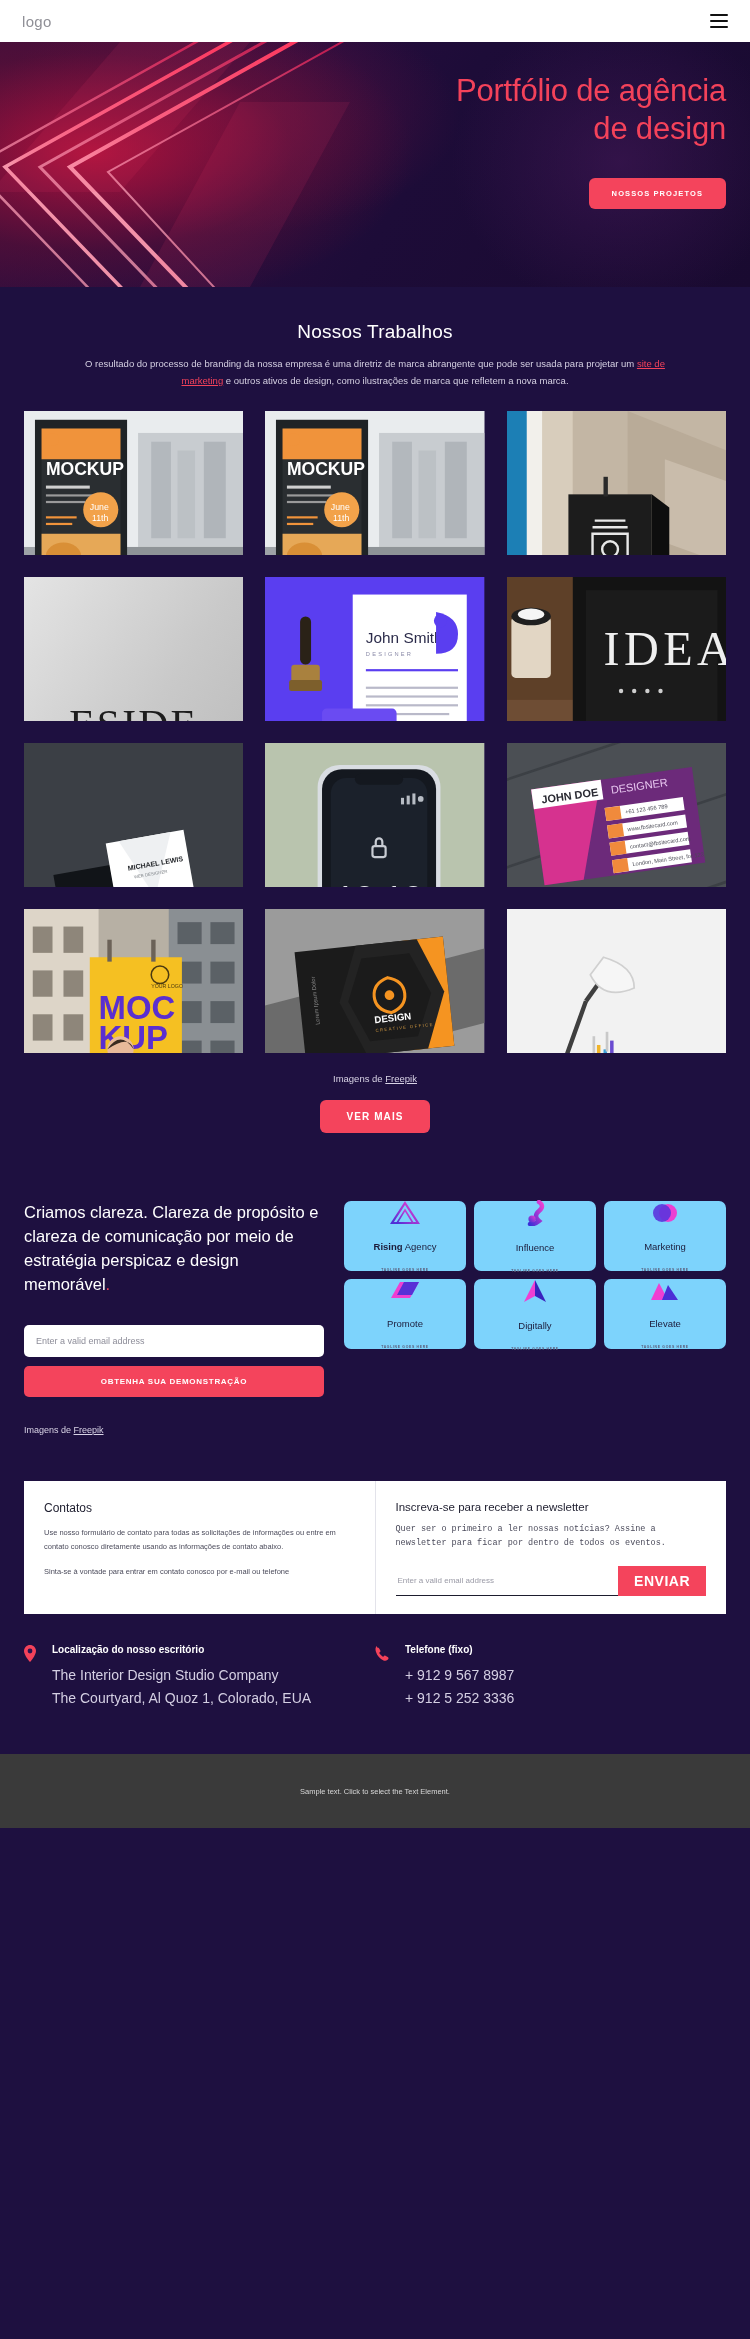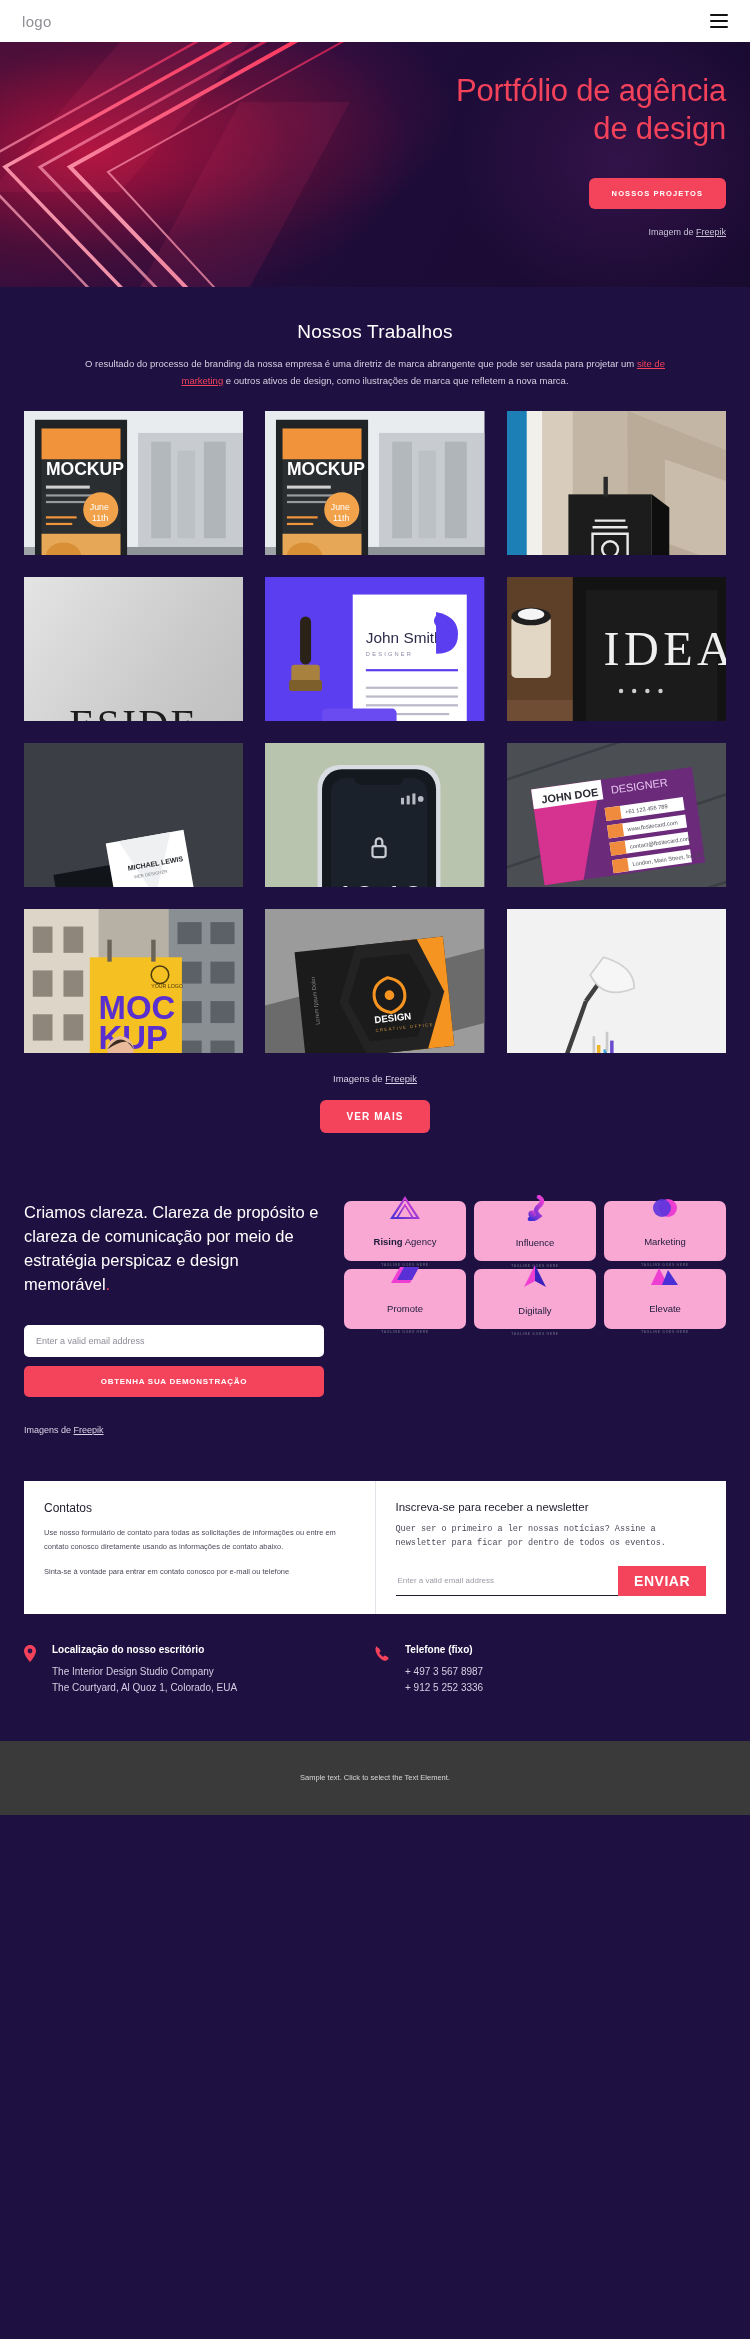--- a/index.html
+++ b/index.html
@@ -109,21 +109,21 @@
     border-radius:5px;padding:11px 10px;font-size:8px;font-weight:700;
     letter-spacing:.7px;cursor:pointer;
   }
   .imgs-credit{color:#d8d3e5;font-size:9px;margin-top:28px;}
   .imgs-credit u{text-decoration:underline;}
 
   .logo-grid{
     flex:1;display:grid;grid-template-columns:repeat(3,1fr);gap:8px;
   }
   .logo-card{
-    background:#f9a8d4;border-radius:7px;height:60px;display:flex;
+    background:#7dd3fc;border-radius:7px;height:70px;display:flex;
     flex-direction:column;align-items:center;justify-content:center;gap:16px;
   }
   .logo-mark{height:26px;display:flex;align-items:center;justify-content:center;}
   .logo-name{font-size:9.5px;color:#1c1b3a;}
   .logo-name b{font-weight:700;}
   .logo-tag{font-size:3.4px;color:#5a5a77;letter-spacing:.7px;font-weight:700;}
 
   
   .contact-wrap{padding:46px 24px 0;}
   .contact-card{
@@ -146,21 +146,21 @@
   .news-btn{
     background:#f4445c;color:#fff;border:none;padding:7px 16px;font-size:14px;
     font-weight:700;letter-spacing:.5px;cursor:pointer;
   }
 
   
   .finfo{display:flex;padding:30px 24px 0;}
   .fcol{flex:1;display:flex;gap:16px;}
   .fcol .ico{flex:0 0 auto;margin-top:1px;}
   .fcol h5{color:#fff;font-size:10px;font-weight:700;}
-  .fcol .ln{color:#d4cfe3;font-size:10px;line-height:1.65;margin-top:9px;}
+  .fcol .ln{color:#d4cfe3;font-size:14px;line-height:1.65;margin-top:9px;}
 
   .footbar{
     margin-top:44px;background:#3a3a3a;height:74px;display:flex;
     align-items:center;justify-content:center;
   }
   .footbar span{color:#d7d7d7;font-size:7.5px;}
 </style>
 </head>
 <body>
 
@@ -203,23 +203,20 @@
           <polygon points="240,60 350,60 250,245 140,245"></polygon>
         </g>
       </svg>
     </div>
     <div class="hero-inner">
       <div class="hero-title">
         <div>Portfólio de agência</div>
         <div>de design</div>
       </div>
       <button class="hero-btn">NOSSOS PROJETOS</button>
-      <div class="hero-credit">
-        <span>Imagem de </span><u>Freepik</u>
-      </div>
     </div>
   </div>
 
   <div class="works">
     <h2>Nossos Trabalhos</h2>
     <p>
       <span>O resultado do processo de branding da nossa empresa é uma diretriz de marca abrangente que pode ser usada para projetar um </span><a href="#">site de marketing</a><span> e outros ativos de design, como ilustrações de marca que refletem a nova marca.</span>
     </p>
 
     <div class="gallery">
@@ -798,21 +795,21 @@
       </div>
     </div>
     <div class="fcol">
       <div class="ico">
         <svg width="14" height="16" viewBox="0 0 14 16">
             <path d="M2 1 C0.6 2 0 4 1 7 C2.2 10.6 5 14 8.5 15.4 C11 16.3 12.8 15.2 13.4 13.8 C13.7 13 13.4 12.4 12.7 12 L10.4 10.7 C9.8 10.4 9.2 10.6 8.8 11.1 L8.2 11.9 C6.6 11 5 9.4 4.1 7.8 L4.9 7.2 C5.4 6.8 5.6 6.2 5.3 5.6 L4 3.3 C3.6 2.6 3 2.3 2 2.6 Z" fill="#f4425a"></path>
           </svg>
       </div>
       <div>
         <h5>Telefone (fixo)</h5>
-        <div class="ln">+ 497 3 567 8987</div>
+        <div class="ln">+ 912 9 567 8987</div>
         <div class="ln" style="margin-top:0">+ 912 5 252 3336</div>
       </div>
     </div>
   </div>
 
   <div class="footbar">
     <span>Sample text. Click to select the Text Element.</span>
   </div>
 
 </div>

